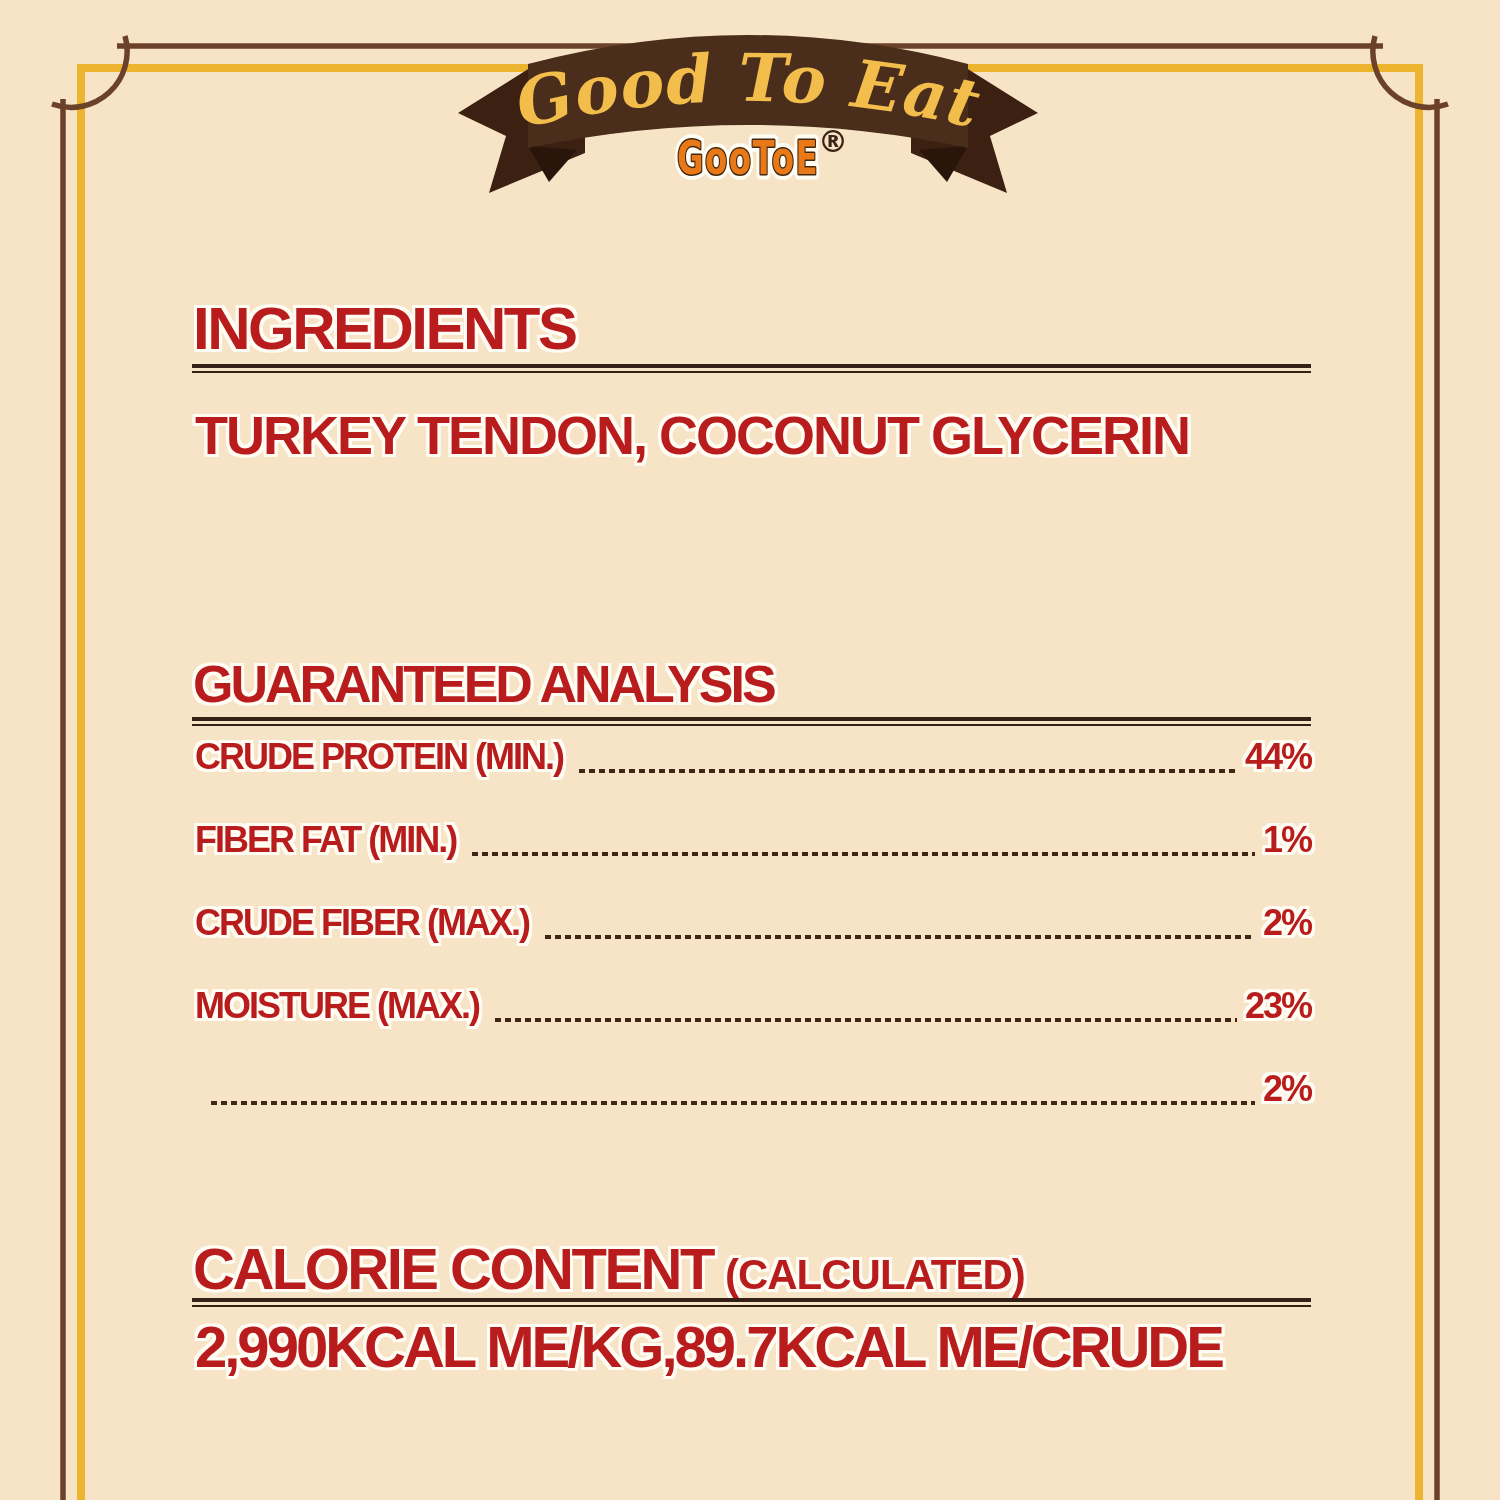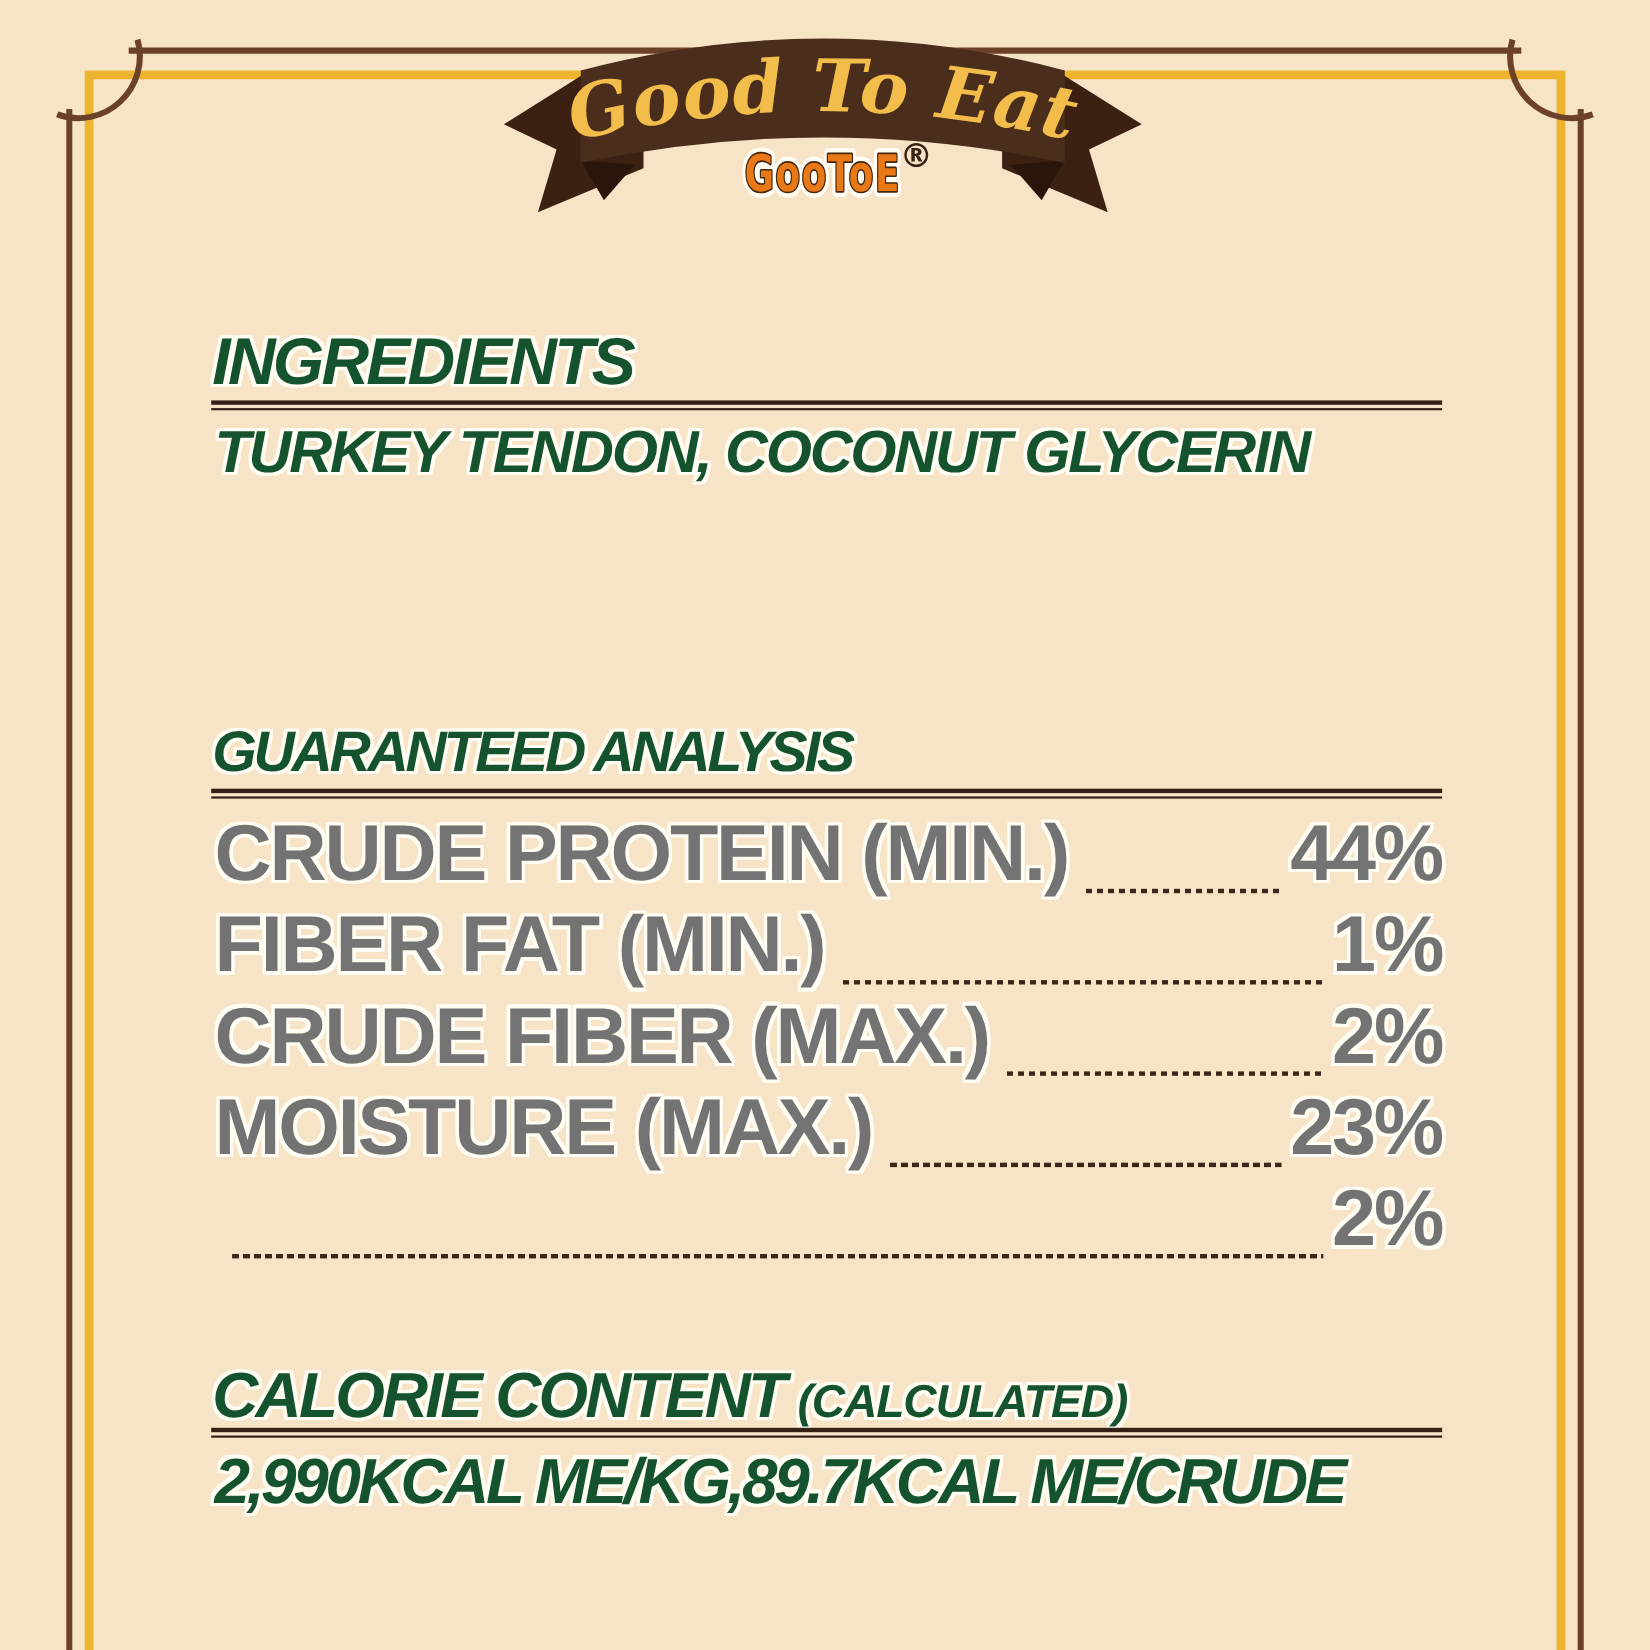--- a/index.html
+++ b/index.html
@@ -6,43 +6,42 @@
   .page{
     position:relative;
     width:1500px;height:1500px;
     background:#f7e4c7;
     overflow:hidden;
     font-family:"Liberation Sans",sans-serif;
   }
   .deco{position:absolute;left:0;top:0;}
   .txt{
     position:absolute;
-    color:#14532d;
+    color:#b91c1c;
     font-weight:bold;
     line-height:1.08;
     white-space:nowrap;
     text-shadow:
       -3px -3px 0 #fffcf3, 3px -3px 0 #fffcf3,
       -3px  3px 0 #fffcf3, 3px  3px 0 #fffcf3,
        0   -3px 0 #fffcf3, 0    3px 0 #fffcf3,
       -3px  0   0 #fffcf3, 3px  0   0 #fffcf3;
-    font-style: italic;
   }
   .sec-title{left:193px;font-size:60px;letter-spacing:-2.5px;}
   .sec-body{left:195px;font-size:54px;letter-spacing:-2px;}
   .rule{
     position:absolute;left:192px;width:1119px;height:9px;
     border-top:4px solid #362016;border-bottom:2px solid #362016;
     box-sizing:border-box;
   }
   .ga-rows{position:absolute;left:195px;top:738px;width:1116px;}
   .ga-row{
     position:absolute;left:0;width:1116px;
     display:flex;align-items:flex-end;
-    font-size:72px;font-weight:bold;letter-spacing:-2px;color:#737373;line-height:1.08;
+    font-size:36px;font-weight:bold;letter-spacing:-2px;color:#b91c1c;line-height:1.08;
   }
   .ga-row .lbl,.ga-row .val{
     white-space:nowrap;
     text-shadow:
       -3px -3px 0 #fffcf3, 3px -3px 0 #fffcf3,
       -3px  3px 0 #fffcf3, 3px  3px 0 #fffcf3,
        0   -3px 0 #fffcf3, 0    3px 0 #fffcf3,
       -3px  0   0 #fffcf3, 3px  0   0 #fffcf3;
   }
   .leader{
@@ -86,21 +85,21 @@
       </text>
 
       <text x="748" y="174" text-anchor="middle" font-family="DejaVu Sans, sans-serif" font-weight="bold" font-size="46" letter-spacing="2" textLength="142" lengthAdjust="spacingAndGlyphs" fill="#fffcf3" stroke="#fffcf3" stroke-width="11" stroke-linejoin="round" paint-order="stroke">GooToE</text>
       <text x="748" y="174" text-anchor="middle" font-family="DejaVu Sans, sans-serif" font-weight="bold" font-size="46" letter-spacing="2" textLength="142" lengthAdjust="spacingAndGlyphs" stroke="#42260e" stroke-width="3" stroke-linejoin="round" paint-order="stroke" fill="#e87916">GooToE</text>
       <text x="833" y="152" text-anchor="middle" font-family="DejaVu Sans, sans-serif" font-weight="bold" font-size="30" fill="#3a2214">®</text>
     </g>
   </svg>
 
   <div class="txt sec-title" style="top:297px;">INGREDIENTS</div>
   <div class="rule" style="top:364px;"></div>
-  <div class="txt sec-body" style="top:382px;">TURKEY TENDON, COCONUT GLYCERIN</div>
+  <div class="txt sec-body" style="top:406px;">TURKEY TENDON, COCONUT GLYCERIN</div>
 
   <div class="txt sec-title" style="top:656px;letter-spacing:-3px;font-size:52px;">GUARANTEED ANALYSIS</div>
   <div class="rule" style="top:717px;"></div>
 
   <div class="ga-rows">
     <div class="ga-row" style="top:0px;">
       <span class="lbl">CRUDE PROTEIN (MIN.)</span>
       <span class="leader"></span>
       <span class="val">44%</span>
     </div>

